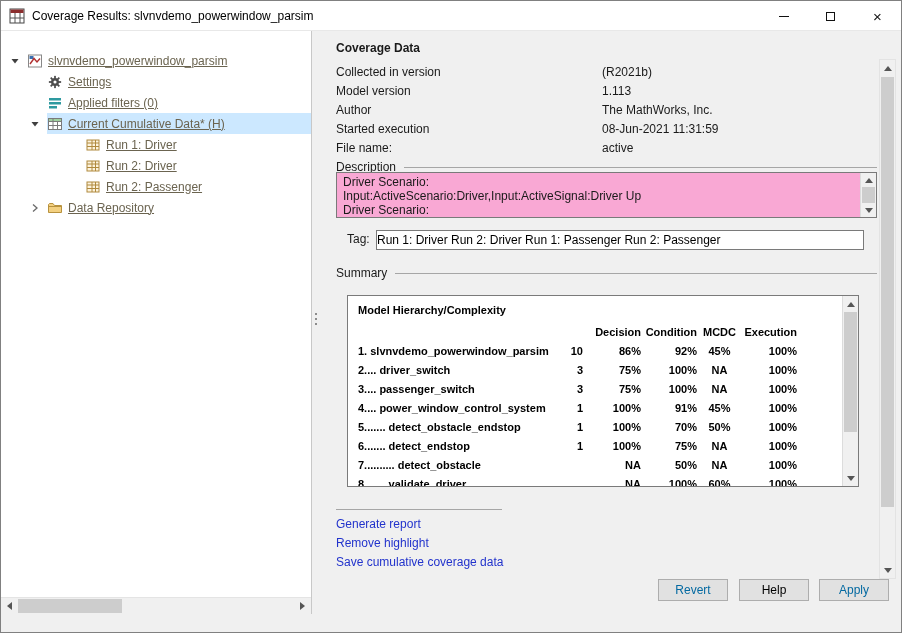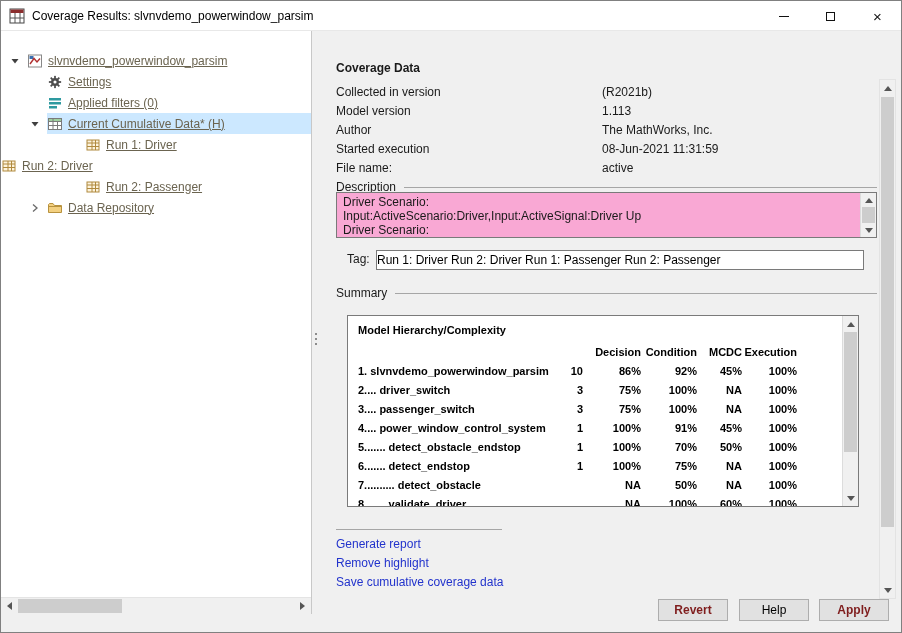--- a/index.html
+++ b/index.html
@@ -42,21 +42,21 @@
   
   .hscroll { position:absolute; left:0; bottom:0; width:311px; height:17px;
              background:#f0f0f0; border-top:1px solid #e4e4e4; }
   .hbtn { position:absolute; top:0; width:17px; height:16px;
           display:flex; align-items:center; justify-content:center; }
   .hbtn.left { left:0; } .hbtn.right { right:1px; }
   .h-thumb { position:absolute; left:17px; top:1px; width:104px; height:14px; background:#cdcdcd; }
 
   
   .right-panel { position:absolute; left:312px; top:30px; width:589px; height:422px;
-                 background:#f0f0f0; font-size:12px; color:#1a1a1a;margin-top:20px; }
+                 background:#f0f0f0; font-size:12px; color:#1a1a1a; }
   .grip { position:absolute; left:2px; top:282px; display:flex; flex-direction:column; gap:3px; }
   .grip i { width:2px; height:2px; background:#8c8c8c; display:block; }
 
   .pd-title { position:absolute; left:23px; top:10px; font-weight:bold; }
 
   .fields { position:absolute; left:23px; top:31px; right:40px; }
   .frow { display:flex; height:19px; align-items:center; }
   .flabel { width:266px; }
 
   .sec { position:absolute; left:23px; right:25px; height:16px; display:flex; align-items:center; }
@@ -87,29 +87,29 @@
               background:#fff; border:1px solid #7a7a7a; overflow:hidden; }
   .table-inner { position:absolute; left:0; top:0; right:17px; bottom:0; overflow:hidden;
                  font-weight:bold; font-size:11px; color:#000; }
   .t-title { margin:8px 0 0 10px; height:13px; }
   .srow { display:flex; height:19px; line-height:19px; padding:0 44px 0 10px; }
   .shead { margin-top:6px; }
   .sname { flex:1; text-align:left; white-space:nowrap; overflow:hidden; }
   .scx { width:30px; text-align:right; }
   .sc1 { width:58px; text-align:right; }
   .sc2 { width:56px; text-align:right; }
-  .sc3 { width:45px; text-align:right; }
+  .sc3 { width:45px; text-align:center; }
   .sc4 { width:55px; text-align:right; }
 
   .link-divider { position:absolute; left:23px; top:478px; width:166px; height:1px; background:#a6a6a6; }
   .plink { position:absolute; left:23px; color:#2233cc; cursor:pointer; }
 
   .btn { position:absolute; top:548px; width:70px; height:22px; background:#e1e1e1;
          border:1px solid #adadad; text-align:center; line-height:20px; font-size:12px; color:#000; }
-  .btn.disabled { color:#7f1d1d;font-weight:bold; }
+  .btn.disabled { color:#0369a1; }
 
   .vscroll { position:absolute; left:566px; top:28px; width:17px; height:520px;
              background:#f0f0f0; border:1px solid #e3e3e3; }
   .vscroll .sbtn { height:16px; }
   .v-thumb { position:absolute; left:1px; right:1px; top:17px; height:430px; background:#cdcdcd; }
 </style>
 </head>
 <body>
 
 <div class="window">
@@ -210,21 +210,21 @@
               <rect x="2" y="3" width="12" height="10" fill="#fdf3dc" stroke="#b08a3e"></rect>
               <line x1="2" y1="6" x2="14" y2="6" stroke="#b08a3e"></line>
               <line x1="2" y1="9.5" x2="14" y2="9.5" stroke="#b08a3e"></line>
               <line x1="7" y1="3" x2="7" y2="13" stroke="#b08a3e"></line>
               <line x1="10.5" y1="3" x2="10.5" y2="13" stroke="#b08a3e"></line>
             </svg>
           </span>
         <span class="tlabel">Run 1: Driver</span>
       </div>
 
-      <div class="trow" style="">
+      <div class="trow" style="padding-left:84px">
         <span class="ticon">
             <svg width="16" height="16" viewBox="0 0 16 16">
               <rect x="2" y="3" width="12" height="10" fill="#fdf3dc" stroke="#b08a3e"></rect>
               <line x1="2" y1="6" x2="14" y2="6" stroke="#b08a3e"></line>
               <line x1="2" y1="9.5" x2="14" y2="9.5" stroke="#b08a3e"></line>
               <line x1="7" y1="3" x2="7" y2="13" stroke="#b08a3e"></line>
               <line x1="10.5" y1="3" x2="10.5" y2="13" stroke="#b08a3e"></line>
             </svg>
           </span>
         <span class="tlabel">Run 2: Driver</span>

